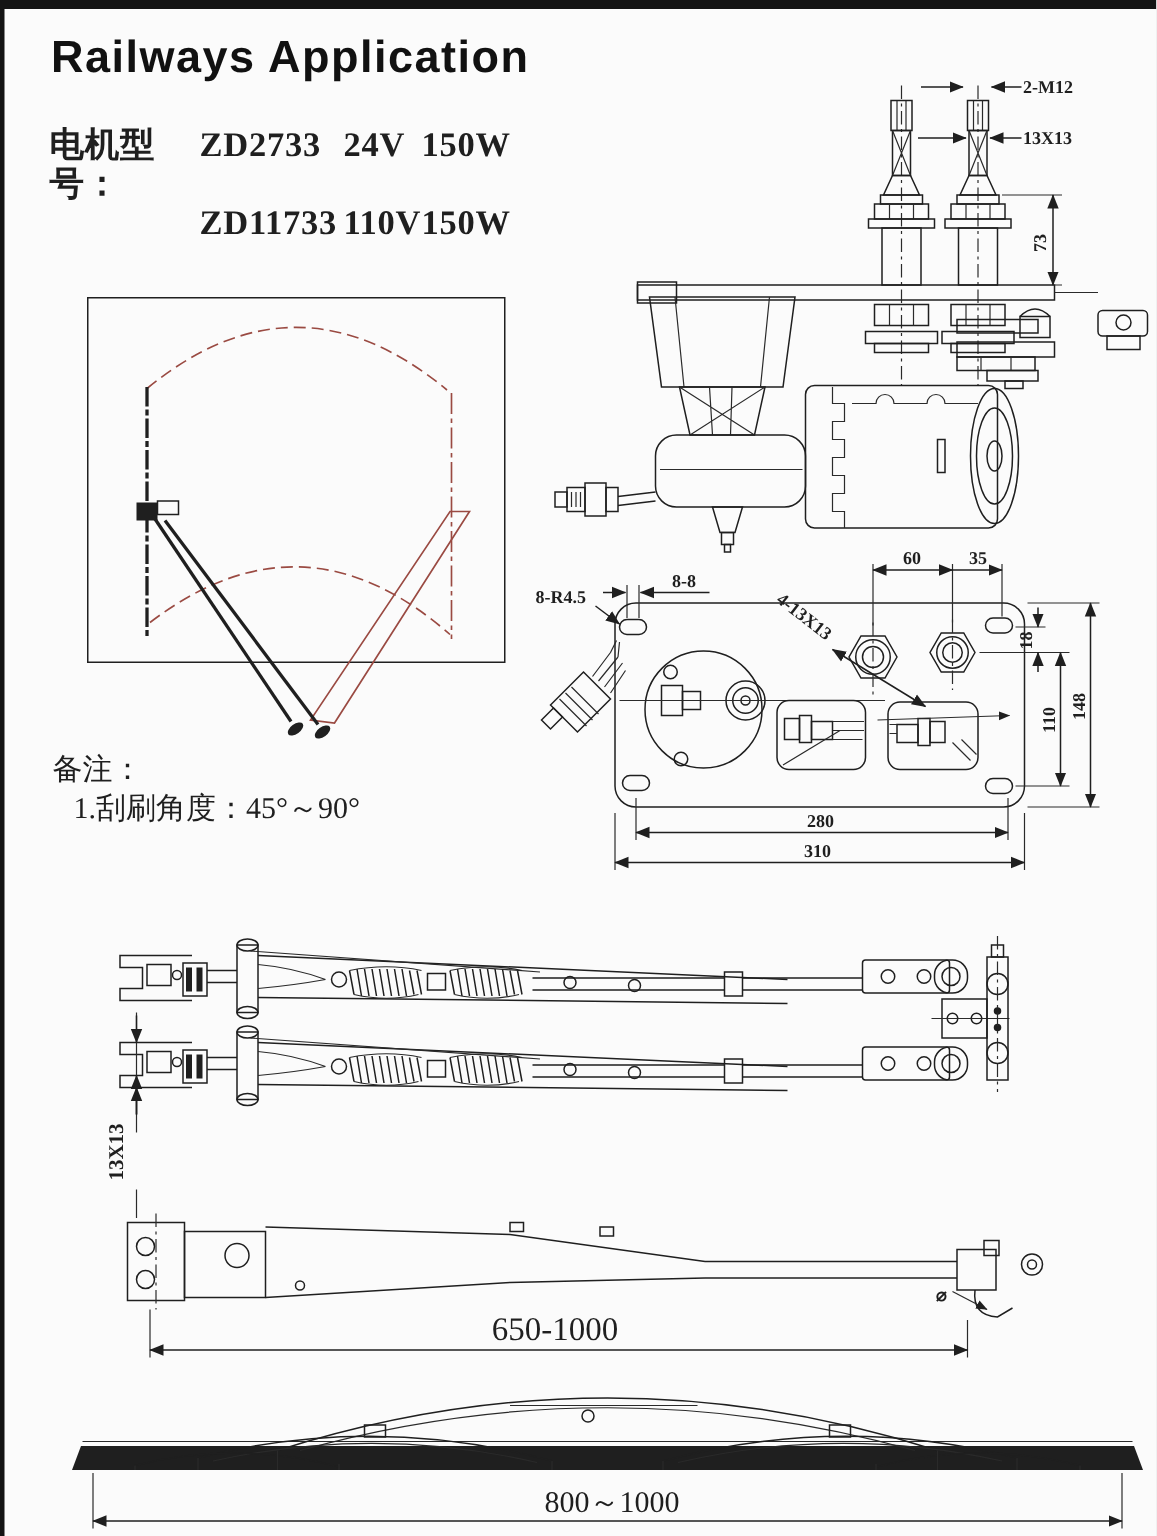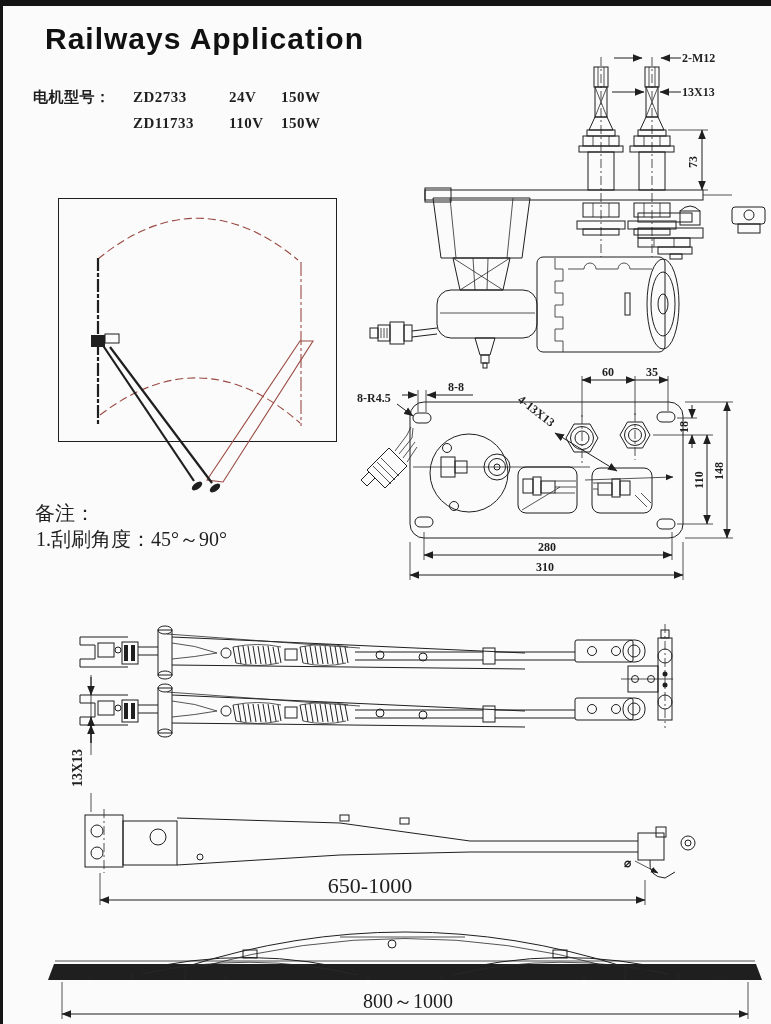--- a/index.html
+++ b/index.html
@@ -1,26 +1,26 @@
 <!DOCTYPE html>
 <html><head>
 <meta charset="utf-8">
 <style>
   html,body{margin:0;padding:0;background:#e8e8e8;}
   .page{position:relative;width:771px;height:1024px;background:#fbfbfb;overflow:hidden;
         font-family:"Liberation Serif",serif;color:#1f1f1f;}
   .topbar{position:absolute;left:0;top:0;width:771px;height:6px;background:#141414;}
   .leftbar{position:absolute;left:0;top:0;width:3px;height:1024px;background:#141414;}
-  .title{position:absolute;left:45px;top:22px;font-family:"Liberation Sans",sans-serif;
+  .title{position:absolute;left:34px;top:22px;font-family:"Liberation Sans",sans-serif;
          font-weight:700;font-size:30px;letter-spacing:1px;color:#111;}
   .spec{position:absolute;left:33px;top:84px;display:grid;
         grid-template-columns:100px 96px 52px auto;column-gap:0;
-        font-size:15px;font-weight:600;line-height:26px;letter-spacing:.5px;}
+        font-size:23px;font-weight:600;line-height:26px;letter-spacing:.5px;}
   .notes{position:absolute;left:35px;top:500px;font-size:20px;line-height:26px;}
-  .notes .n-item{margin-left:1px;}
+  .notes .n-item{margin-left:14px;}
   svg{position:absolute;overflow:visible;}
   .ln{fill:none;stroke:#1f1f1f;stroke-width:1;}
   .lnb{fill:none;stroke:#1f1f1f;stroke-width:2.2;}
   .thin{fill:none;stroke:#2a2a2a;stroke-width:.8;}
   .cl{fill:none;stroke:#2a2a2a;stroke-width:.8;stroke-dasharray:9 3 2 3;}
   .red{fill:none;stroke:#9a4a42;stroke-width:1.1;}
   .fillink{fill:#1f1f1f;stroke:none;}
   .dt{font-family:"Liberation Serif",serif;font-size:12px;font-weight:700;fill:#1f1f1f;}
   .dtm{font-family:"Liberation Serif",serif;font-size:14px;font-weight:700;fill:#1f1f1f;}
   .dtl{font-family:"Liberation Serif",serif;font-size:22px;font-weight:400;fill:#1f1f1f;}

